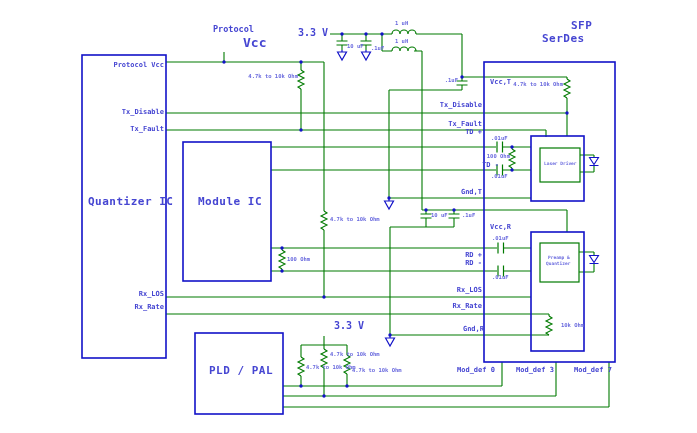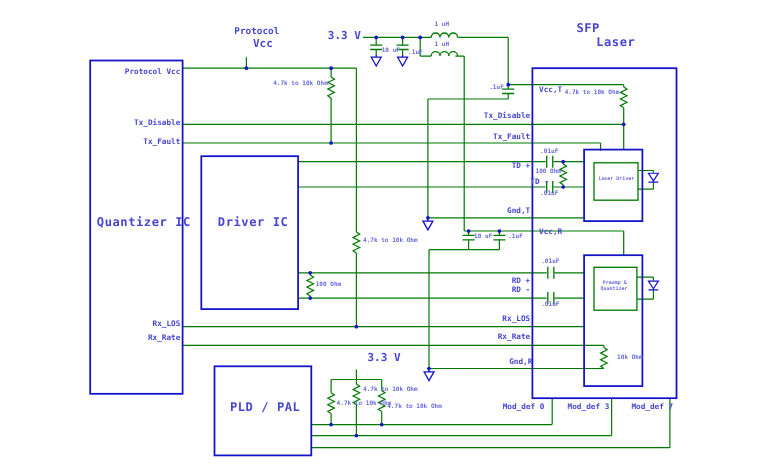--- a/index.html
+++ b/index.html
@@ -134,46 +134,46 @@
     <circle cx="412" cy="210" r="1.7"></circle>
         <circle cx="440" cy="210" r="1.7"></circle>
     <circle cx="376" cy="335" r="1.7"></circle>
     <circle cx="287" cy="386" r="1.7"></circle>
         <circle cx="310" cy="396" r="1.7"></circle>
         <circle cx="333" cy="386" r="1.7"></circle>
   </g>
 </svg>
 
 <span class="lbl lbl-md" style="left:199px;top:25px;font-size:8.5px">Protocol</span>
-<span class="lbl lbl-md" style="left:216px;top:36px;font-size:10px">Vcc</span>
+<span class="lbl lbl-md" style="left:229px;top:36px;font-size:13px">Vcc</span>
 <span class="lbl lbl-md" style="left:284px;top:28px">3.3 V</span>
 <span class="lbl lbl-md" style="left:320px;top:321px">3.3 V</span>
-<span class="lbl lbl-lg" style="left:510px;top:20px">SFP</span>
-<span class="lbl lbl-lg" style="left:528px;top:33px">Laser</span>
+<span class="lbl lbl-lg" style="left:557px;top:20px">SFP</span>
+<span class="lbl lbl-lg" style="left:528px;top:33px">SerDes</span>
 
 <span class="lbl lbl-lg" style="left:74px;top:196px">Quantizer IC</span>
-<span class="lbl lbl-lg" style="left:184px;top:196px">Driver IC</span>
+<span class="lbl lbl-lg" style="left:184px;top:196px">Module IC</span>
 <span class="lbl lbl-lg" style="left:195px;top:365px">PLD / PAL</span>
 <span class="lbl lbl-xxs" style="left:530px;top:162px">Laser Driver</span>
 <span class="lbl lbl-xxs" style="left:534px;top:256px">Preamp &amp;</span>
 <span class="lbl lbl-xxs" style="left:532px;top:262px">Quantizer</span>
 
 <span class="lbl lbl-sm" style="right:547px;top:62px">Protocol Vcc</span>
 <span class="lbl lbl-sm" style="right:547px;top:109px">Tx_Disable</span>
 <span class="lbl lbl-sm" style="right:547px;top:126px">Tx_Fault</span>
 <span class="lbl lbl-sm" style="right:547px;top:291px">Rx_LOS</span>
 <span class="lbl lbl-sm" style="right:547px;top:304px">Rx_Rate</span>
 
 <span class="lbl lbl-sm" style="left:476px;top:79px">Vcc,T</span>
 <span class="lbl lbl-sm" style="right:229px;top:102px">Tx_Disable</span>
 <span class="lbl lbl-sm" style="right:229px;top:121px">Tx_Fault</span>
-<span class="lbl lbl-sm" style="right:229px;top:148px">TD +</span>
+<span class="lbl lbl-sm" style="right:229px;top:129px">TD +</span>
 <span class="lbl lbl-sm" style="right:212px;top:162px">TD -</span>
 <span class="lbl lbl-sm" style="right:229px;top:189px">Gnd,T</span>
-<span class="lbl lbl-sm" style="left:476px;top:208px">Vcc,R</span>
+<span class="lbl lbl-sm" style="left:476px;top:224px">Vcc,R</span>
 <span class="lbl lbl-sm" style="right:229px;top:252px">RD +</span>
 <span class="lbl lbl-sm" style="right:229px;top:260px">RD -</span>
 <span class="lbl lbl-sm" style="right:229px;top:287px">Rx_LOS</span>
 <span class="lbl lbl-sm" style="right:229px;top:303px">Rx_Rate</span>
 <span class="lbl lbl-sm" style="right:227px;top:326px">Gnd,R</span>
 <span class="lbl lbl-sm" style="left:443px;top:367px">Mod_def 0</span>
 <span class="lbl lbl-sm" style="left:502px;top:367px">Mod_def 3</span>
 <span class="lbl lbl-sm" style="left:560px;top:367px">Mod_def 7</span>
 
 <span class="lbl lbl-xs" style="right:413px;top:74px">4.7k to 10k Ohm</span>

